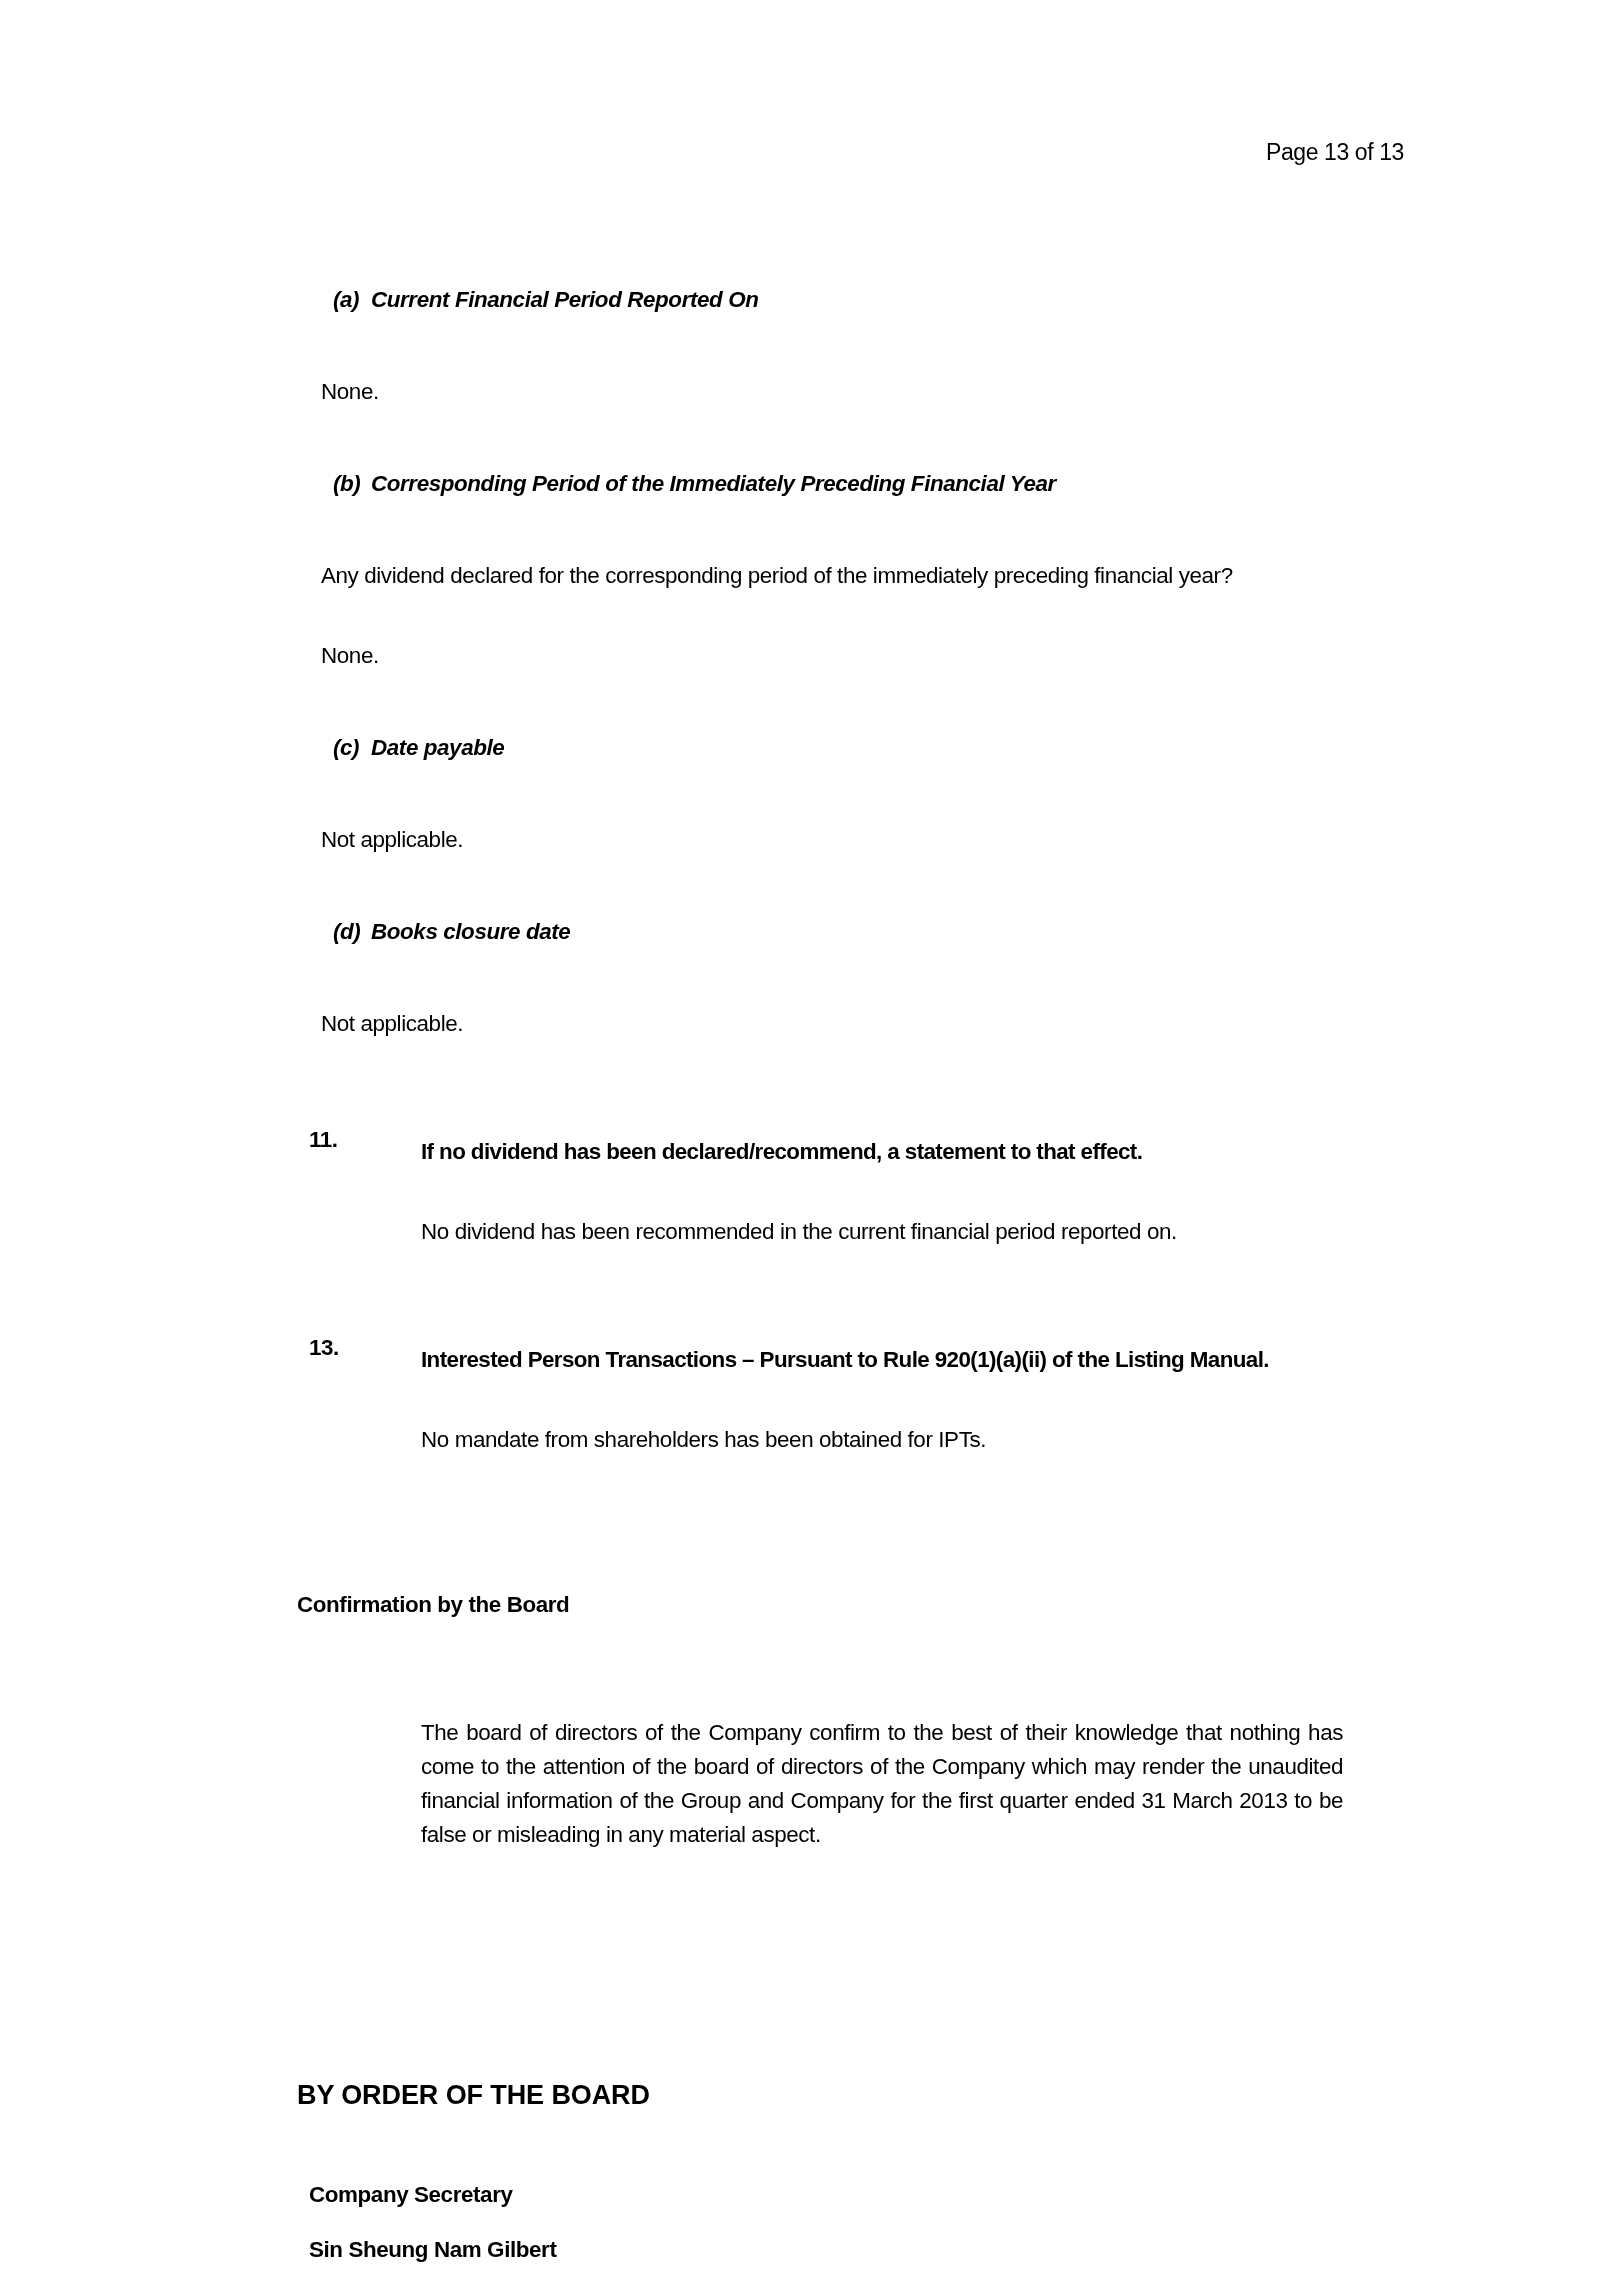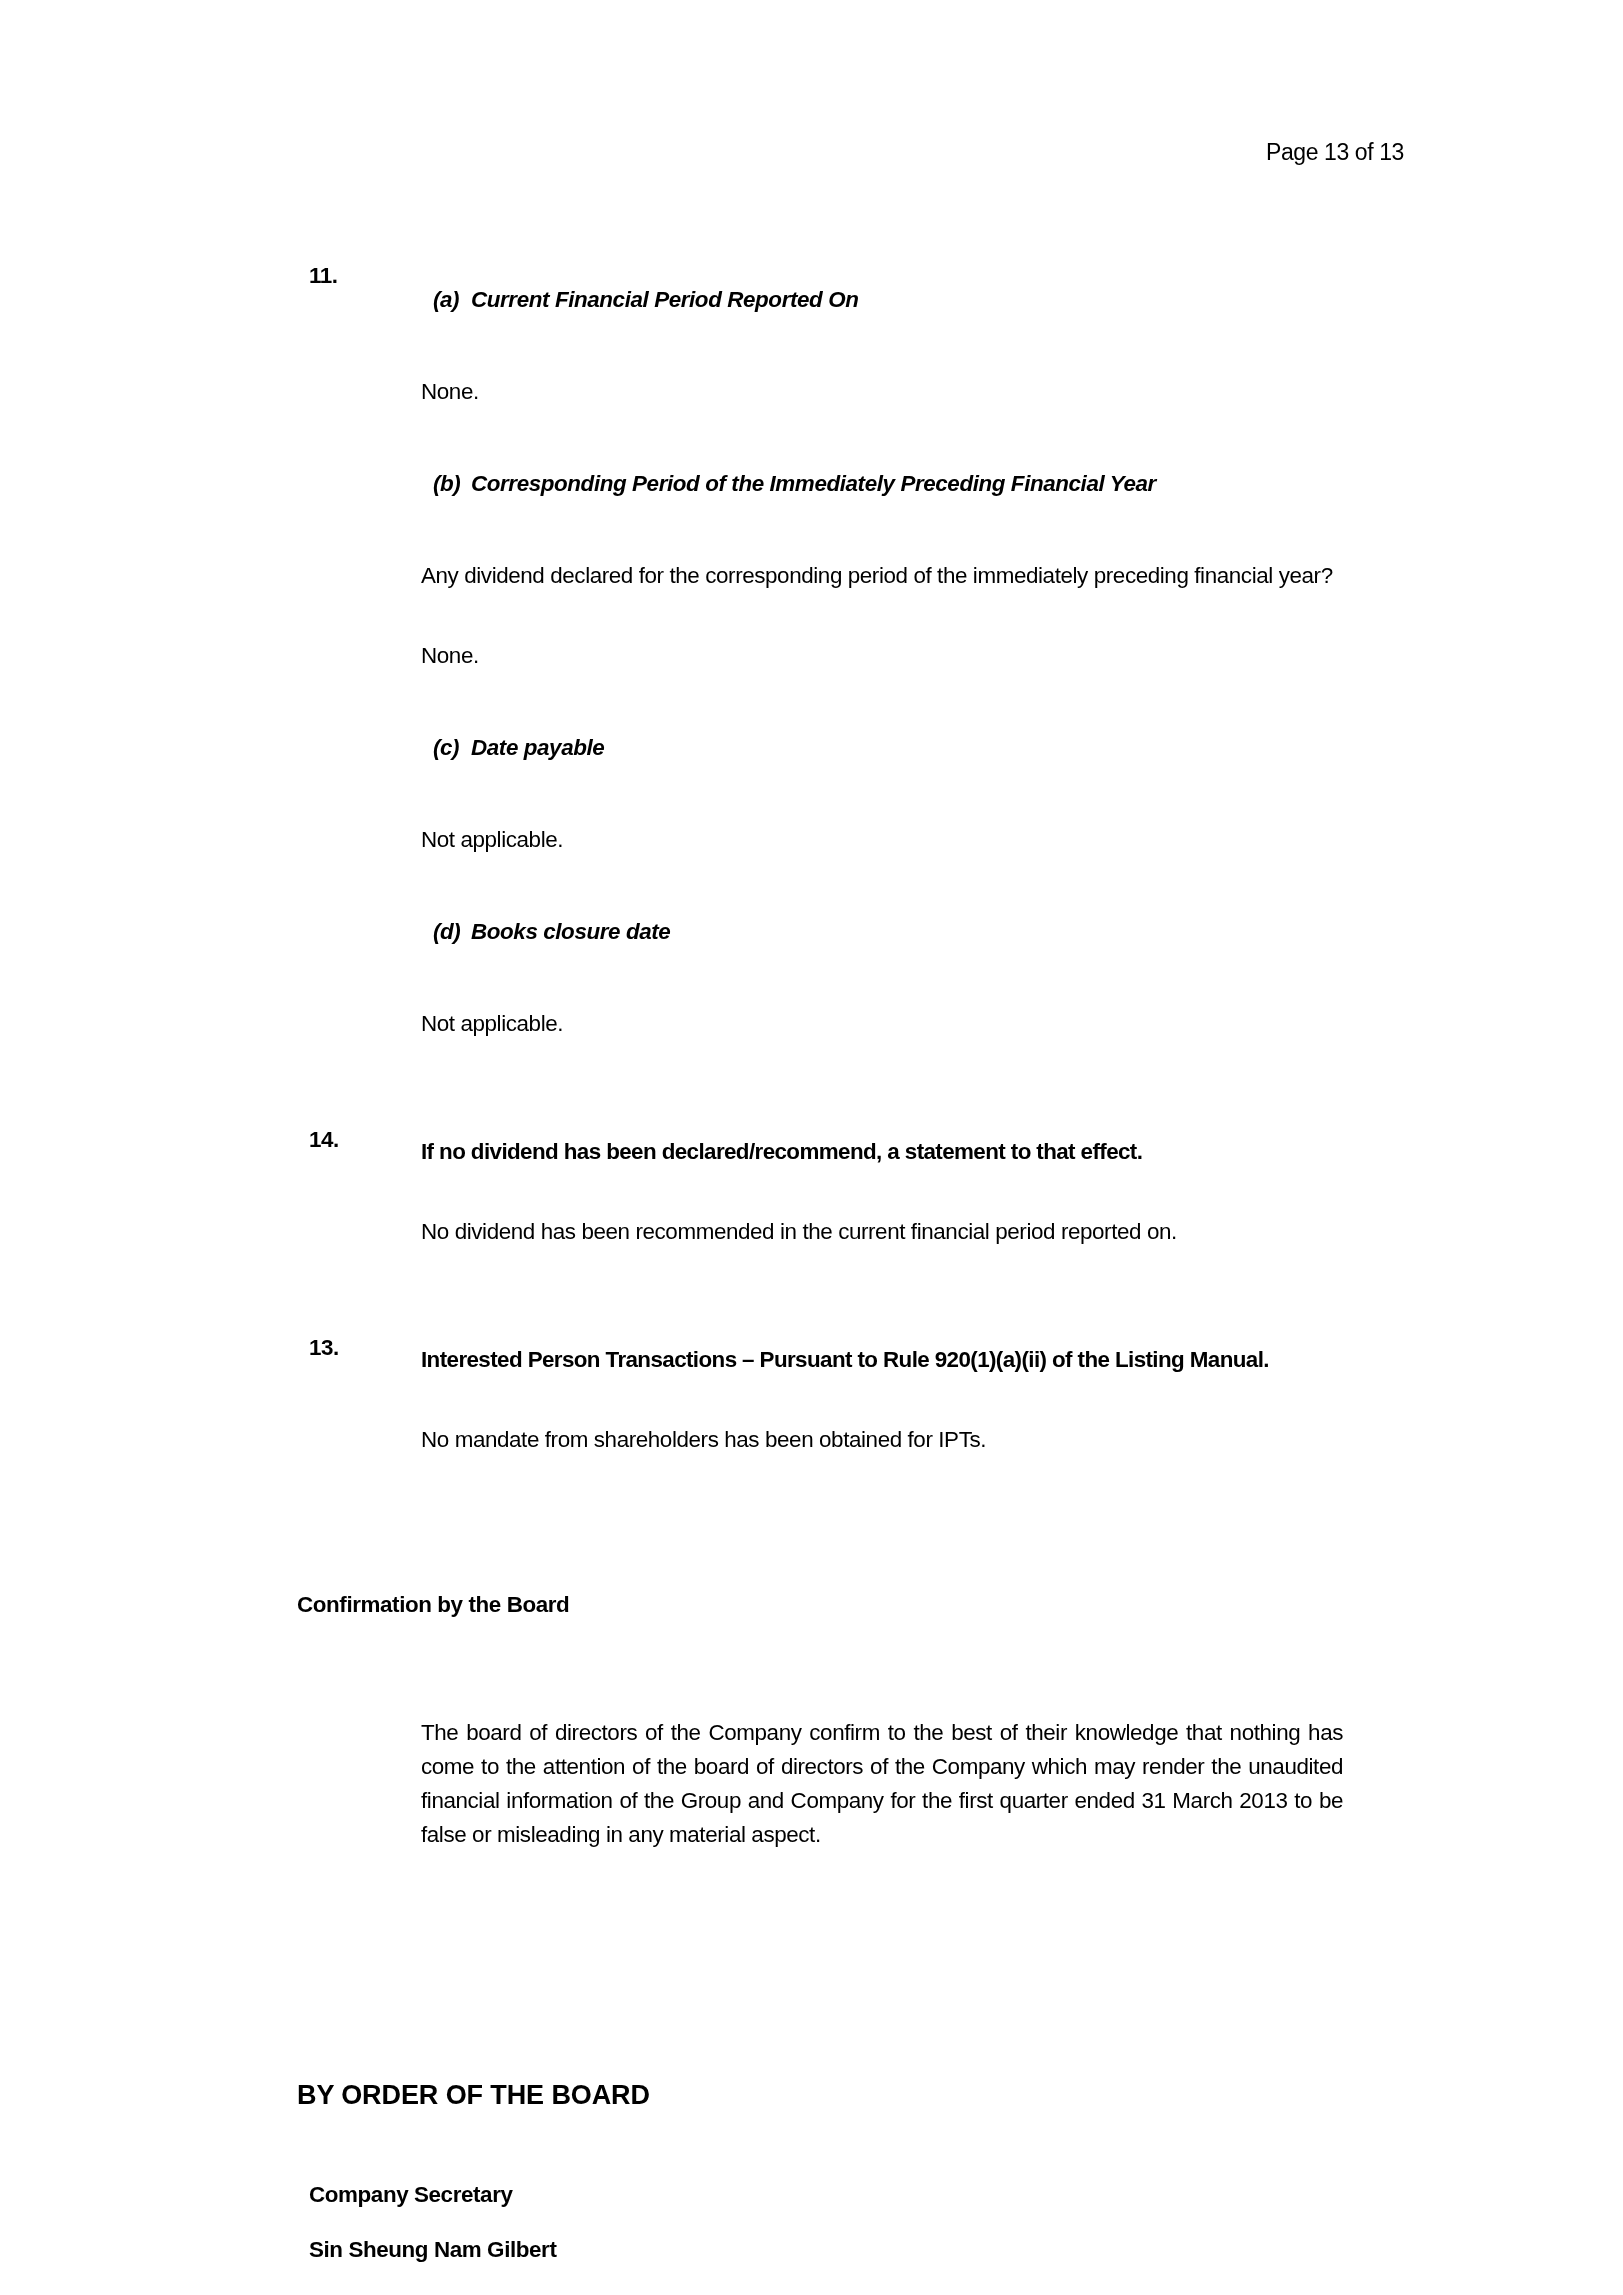--- a/index.html
+++ b/index.html
@@ -85,21 +85,20 @@
 </head>
 <body>
 
 <div class="page">
 
   <div class="page-number">Page 13 of 13</div>
 
   <div class="content">
 
     <div class="sec">
-      <div class="sec-num block mb-lg">11.</div>
       <div class="sec-body">
 
         <div class="block subheading">
           <span class="sub-label">(a)</span><span>Current Financial Period Reported On</span>
         </div>
         <div class="block">None.</div>
 
         <div class="block subheading">
           <span class="sub-label">(b)</span><span>Corresponding Period of the Immediately Preceding Financial Year</span>
         </div>
@@ -112,21 +111,21 @@
         <div class="block">Not applicable.</div>
 
         <div class="block subheading">
           <span class="sub-label">(d)</span><span>Books closure date</span>
         </div>
         <div class="block">Not applicable.</div>
       </div>
     </div>
 
     <div class="sec">
-      <div class="sec-num block">14.</div>
+      <div class="sec-num block">11.</div>
       <div class="sec-body">
         <div class="block sec-heading">If no dividend has been declared/recommend, a statement to that effect.</div>
         <div class="block">No dividend has been recommended in the current financial period reported on.</div>
       </div>
     </div>
 
     <div class="sec">
       <div class="sec-num block">13.</div>
       <div class="sec-body">
         <div class="block sec-heading">Interested Person Transactions – Pursuant to Rule 920(1)(a)(ii) of the Listing Manual.</div>

